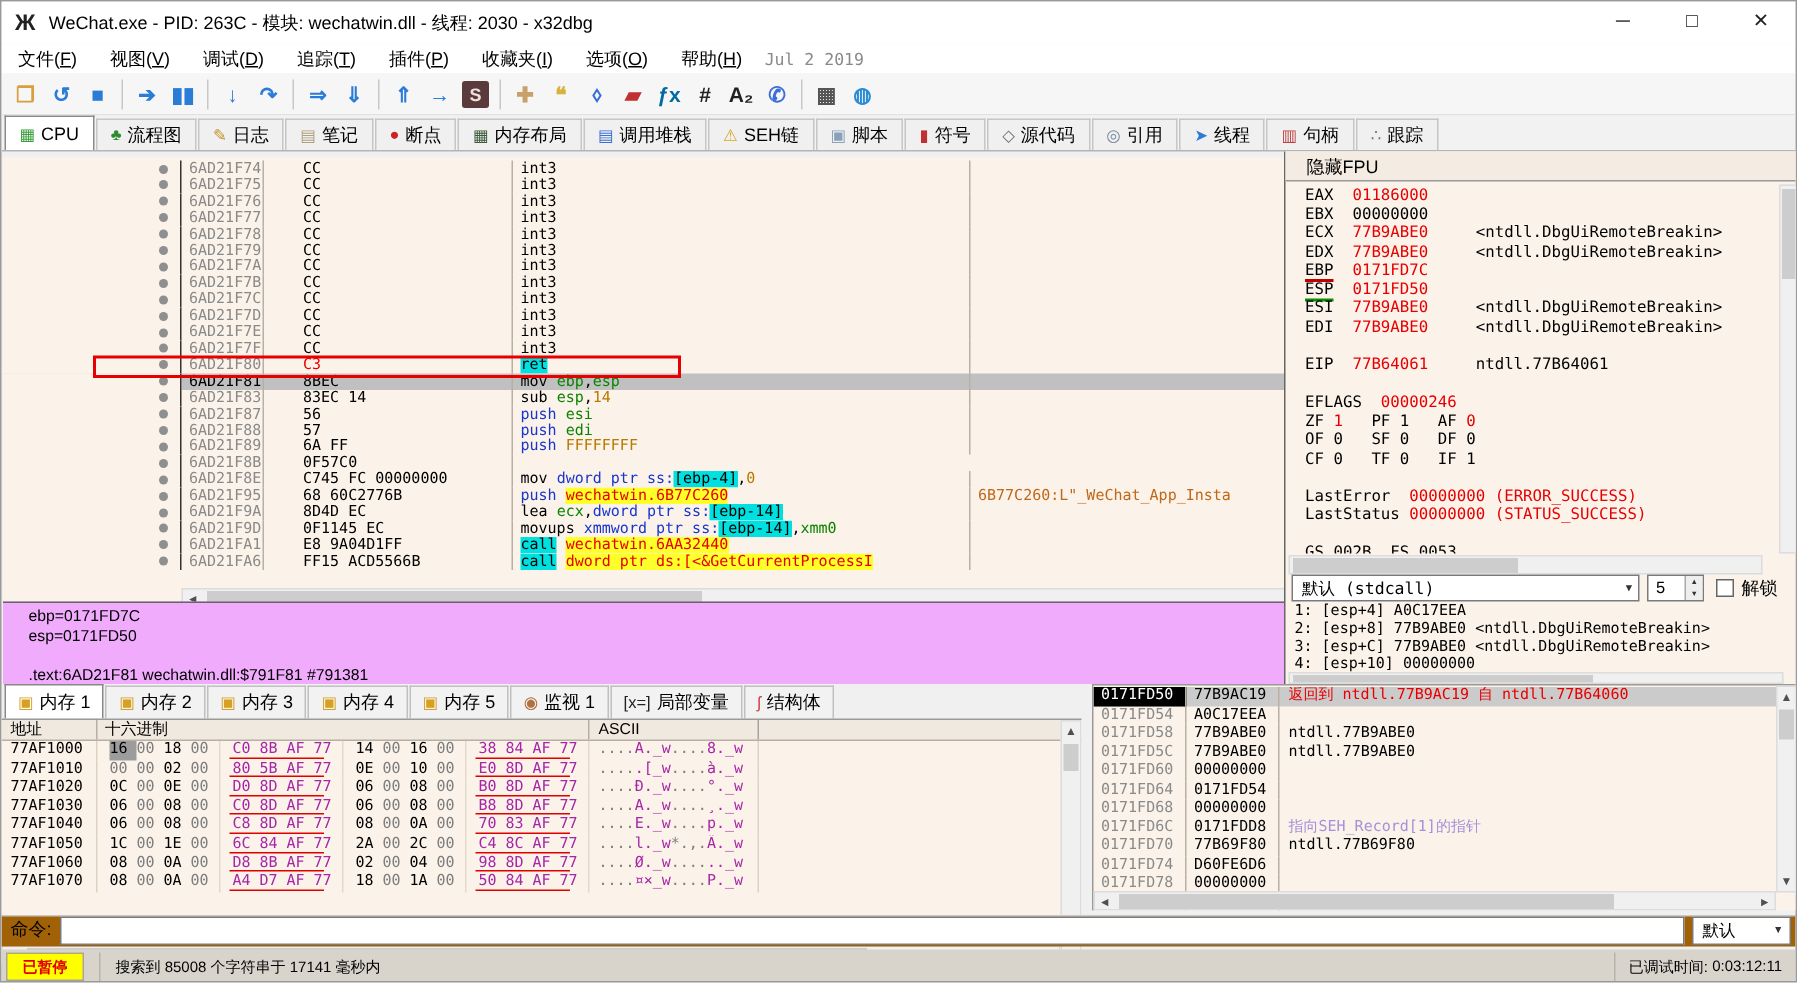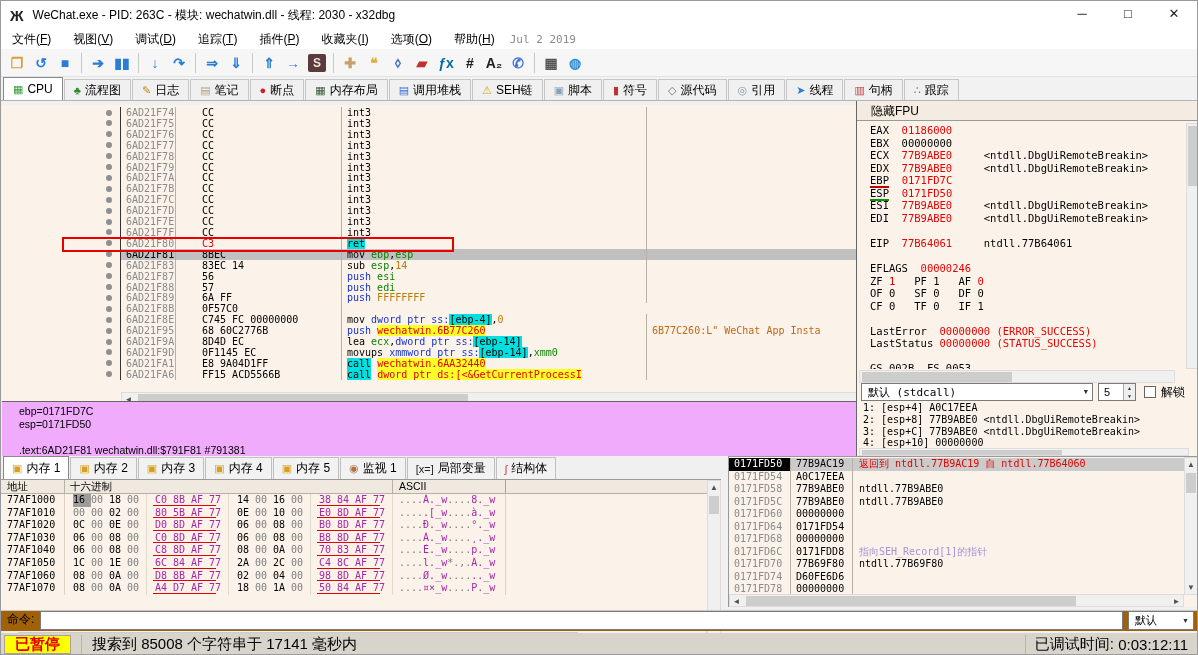--- a/index.html
+++ b/index.html
@@ -116,21 +116,21 @@
   .st-v{width:62px;flex:none;padding-left:5px;border-right:1px solid #b8b0a4}
   .st-c{flex:1;padding-left:6px;overflow:hidden}
   .stack-vs{right:0;top:0;height:138px;width:14px}
   .stack-hs{left:0;right:14px;bottom:0}
   
   .cmdbar{position:absolute;left:0;top:609px;right:0;height:21px;background:#a16207;display:flex;align-items:flex-start;
           border-top:1px solid #c8c8c8}
   .cmdlabel{font-size:12px;padding:0 6px}
   .cmdinput{flex:1;height:19px;border:1px solid #7a7a7a;background:#fff;font-size:12px;padding:0 4px;font-family:"DejaVu Sans Mono",monospace}
   .cmdcombo{width:66px;height:19px;margin:0 3px 0 5px}
-  .statusbar{position:absolute;left:0;top:632px;right:0;height:23px;background:#d8d4cc;display:flex;align-items:center;font-size:15px}
+  .statusbar{position:absolute;left:0;top:632px;right:0;height:23px;background:#d8d4cc;display:flex;align-items:center;font-size:10px}
   .paused{background:#ffff00;color:#e00000;font-weight:bold;padding:0 10px;border:1px solid #a8a49c;margin-left:3px;
           height:19px;display:flex;align-items:center}
   .statmsg{margin-left:10px;border-left:1px solid #b8b4ac;padding-left:10px;height:19px;display:flex;align-items:center;flex:1}
   .stattime{border-left:1px solid #b8b4ac;padding:0 9px;height:19px;display:flex;align-items:center}
 </style>
 </head>
 <body>
 
 <div id="win">
   <div class="titlebar">

